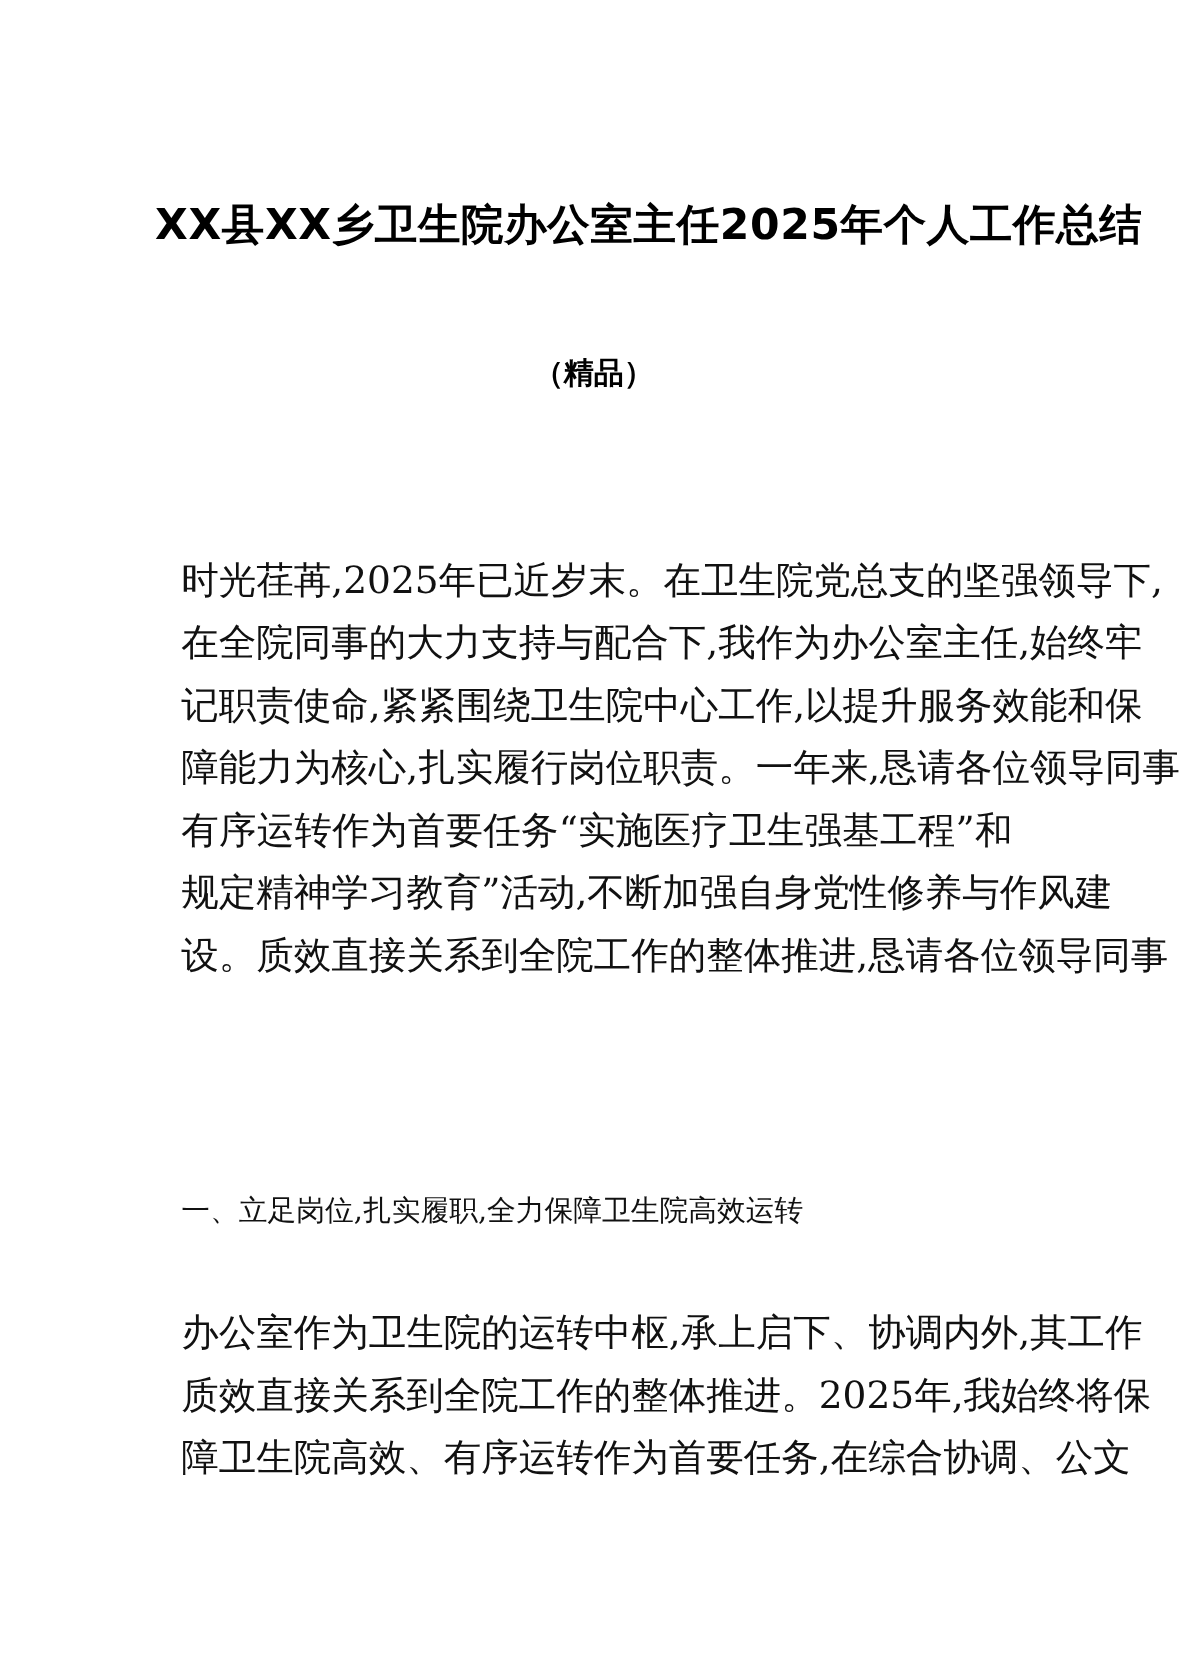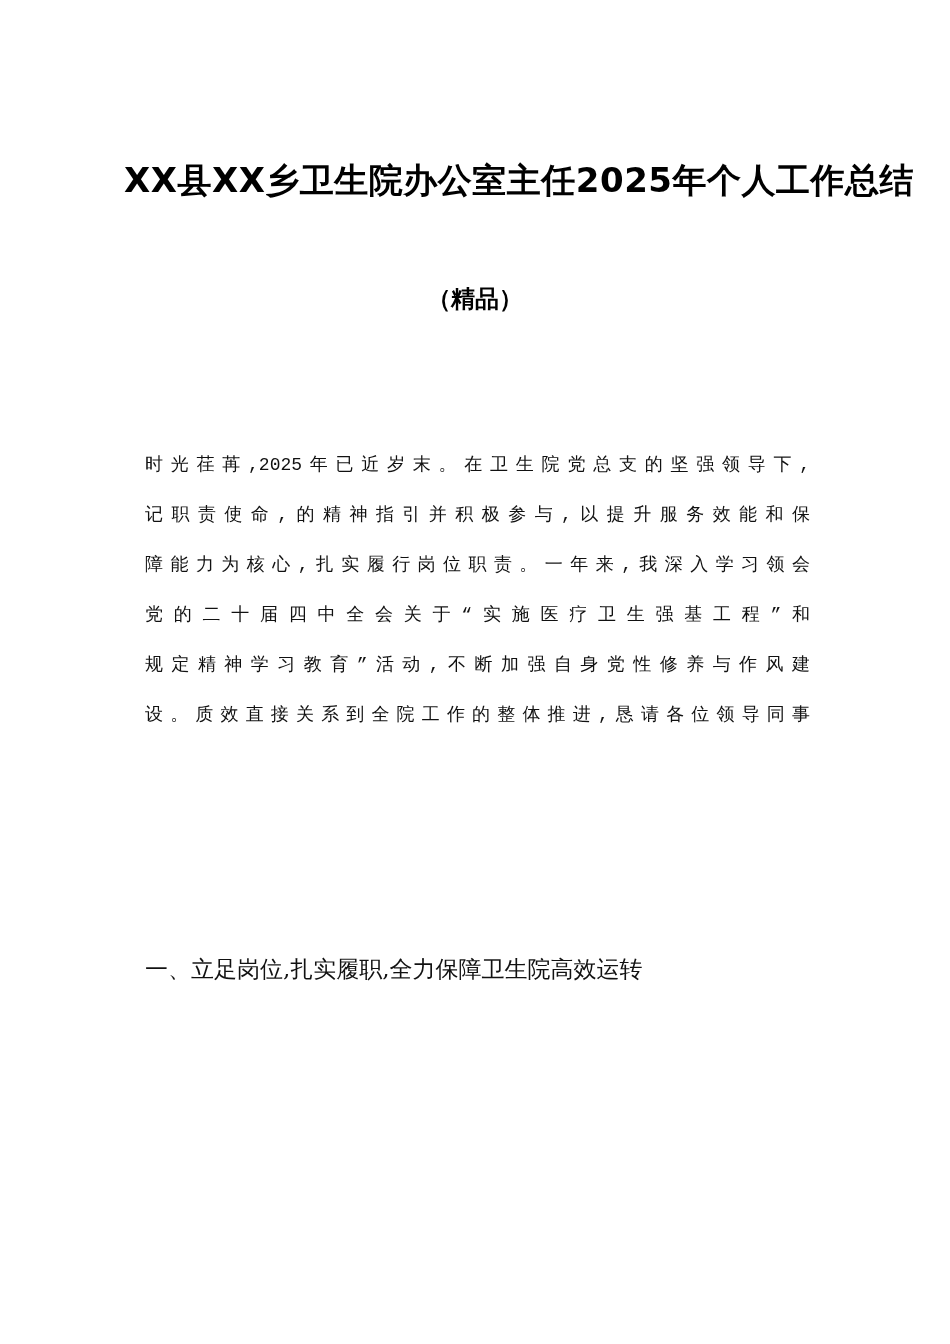--- a/index.html
+++ b/index.html
@@ -51,26 +51,25 @@
     }
     .para {
       position: absolute;
       left: 145px;
       width: 665px;
     }
     .line {
       display: block;
       height: 50px;
       line-height: 50px;
-      font-size: 18px;
+      font-size: 30px;
       white-space: nowrap;
       text-align: justify;
       text-align-last: justify;
       color: #111111;
-      font-family: Liberation Mono, monospace;
     }
     .line.last {
       text-align-last: left;
     }
     .heading-line {
       display: block;
       height: 50px;
       line-height: 50px;
       font-size: 23px;
       white-space: nowrap;
@@ -81,25 +80,31 @@
 <body>
 
 <div class="page">
 
   <div class="title">XX县XX乡卫生院办公室主任2025年个人工作总结</div>
 
   <div class="subtitle">（精品）</div>
 
   <div class="para" style="top:440px;">
     <span class="line">时光荏苒,2025年已近岁末。在卫生院党总支的坚强领导下,</span>
-    <span class="line">记职责使命,的精神指引并积极参与,以提升服务效能和保</span>
-    <span class="line">障能力为核心,扎实履行岗位职责。一年来,我深入学习领会</span>
-    <span class="line">党的二十届四中全会关于“实施医疗卫生强基工程”和</span>
+    <span class="line">在全院同事的大力支持与配合下,我作为办公室主任,始终牢</span>
+    <span class="line">记职责使命,紧紧围绕卫生院中心工作,以提升服务效能和保</span>
+    <span class="line">障能力为核心,扎实履行岗位职责。一年来,恳请各位领导同事</span>
+    <span class="line">有序运转作为首要任务“实施医疗卫生强基工程”和</span>
     <span class="line">规定精神学习教育”活动,不断加强自身党性修养与作风建</span>
     <span class="line">设。质效直接关系到全院工作的整体推进,恳请各位领导同事</span>
   </div>
 
   <div class="para" style="top:944px;">
     <span class="heading-line">一、立足岗位,扎实履职,全力保障卫生院高效运转</span>
   </div>
 
+  <div class="para" style="top:1042px;">
+    <span class="line">办公室作为卫生院的运转中枢,承上启下、协调内外,其工作</span>
+    <span class="line">质效直接关系到全院工作的整体推进。2025年,我始终将保</span>
+    <span class="line">障卫生院高效、有序运转作为首要任务,在综合协调、公文</span>
+  </div>
 
 </div>
 
 </body></html>

